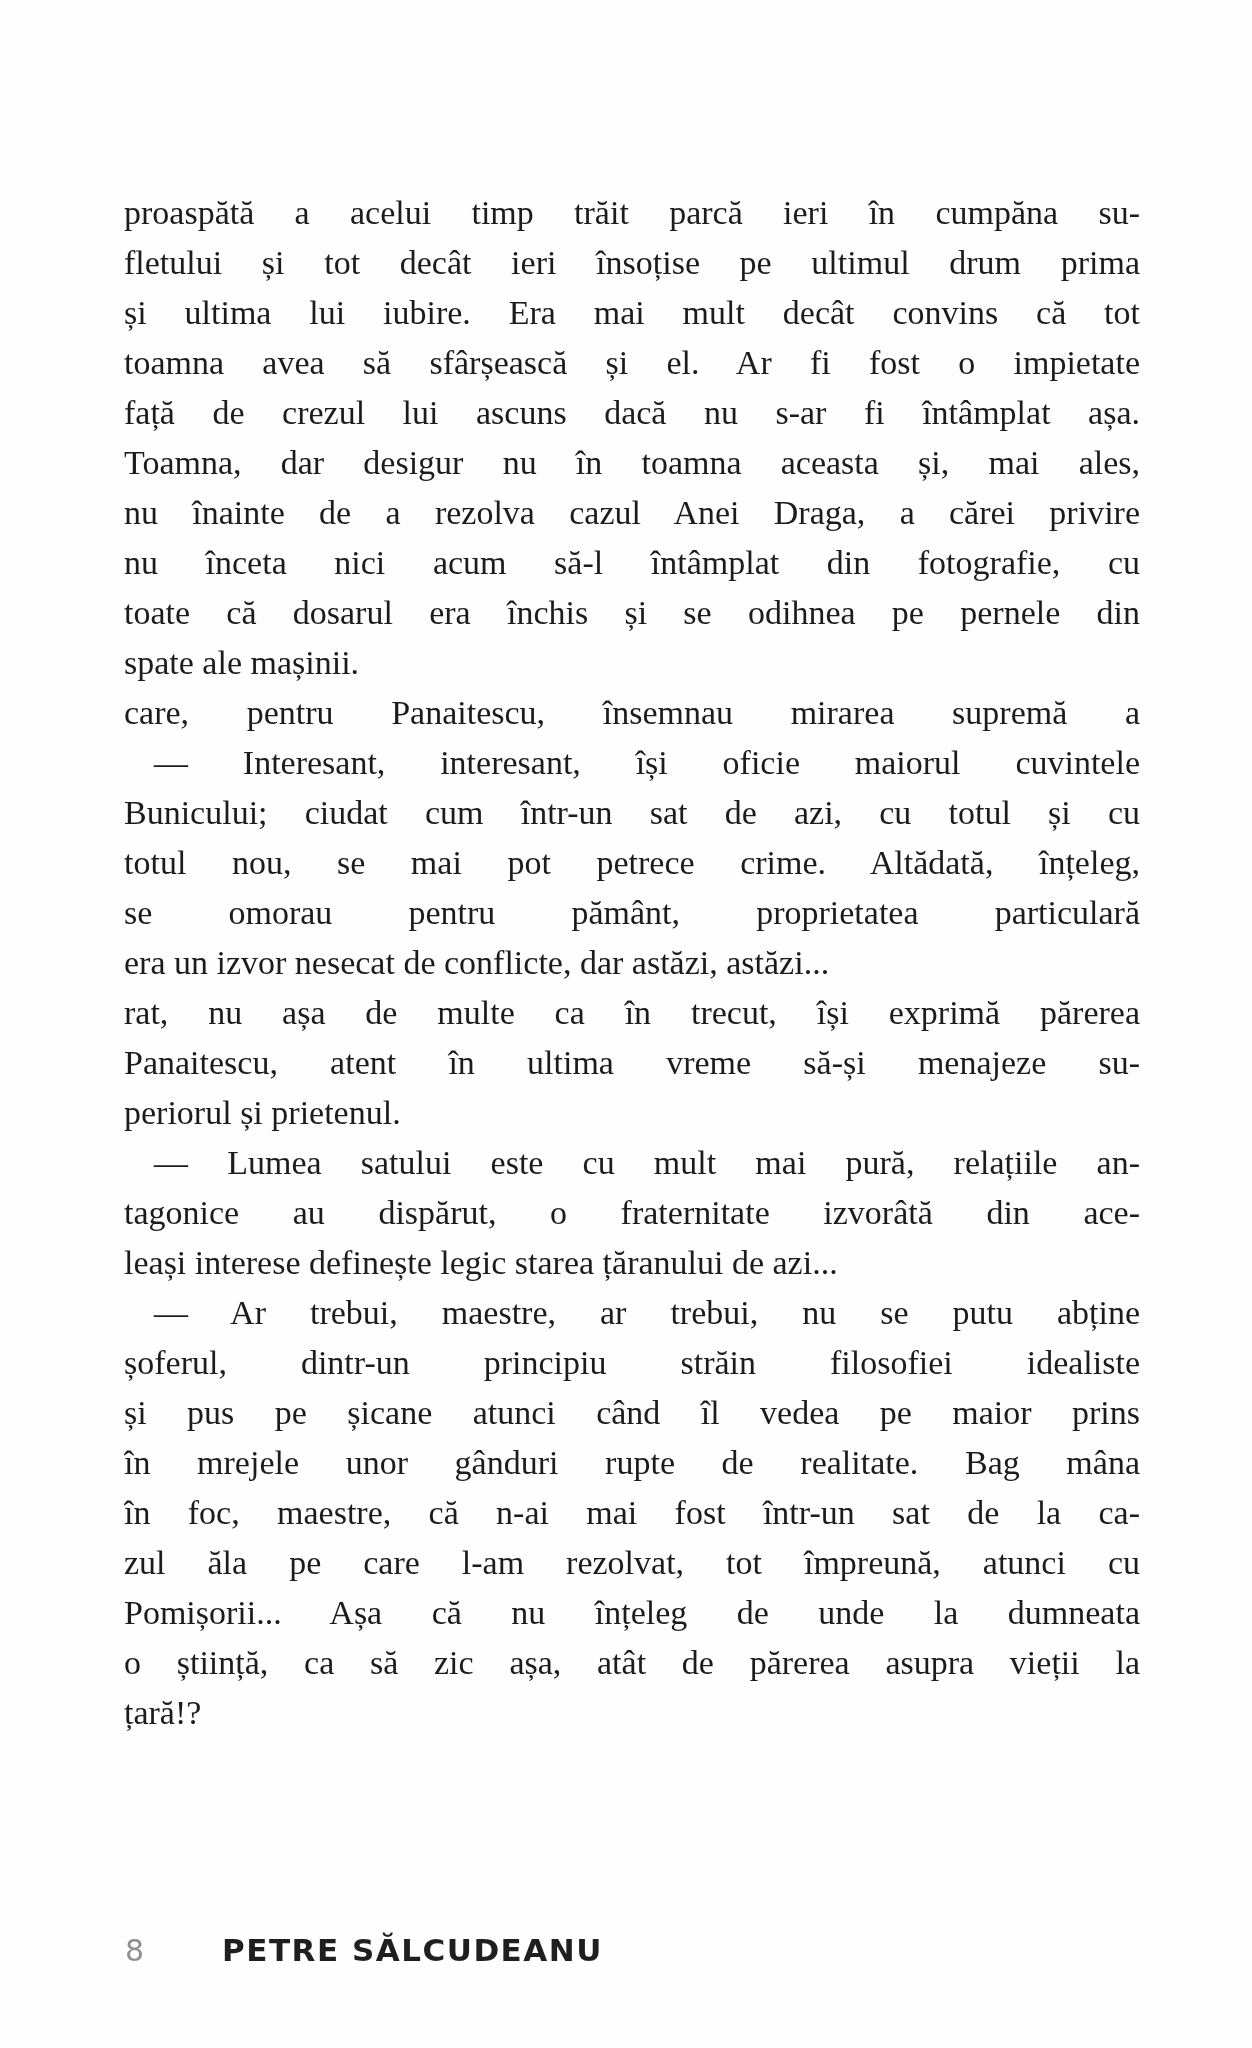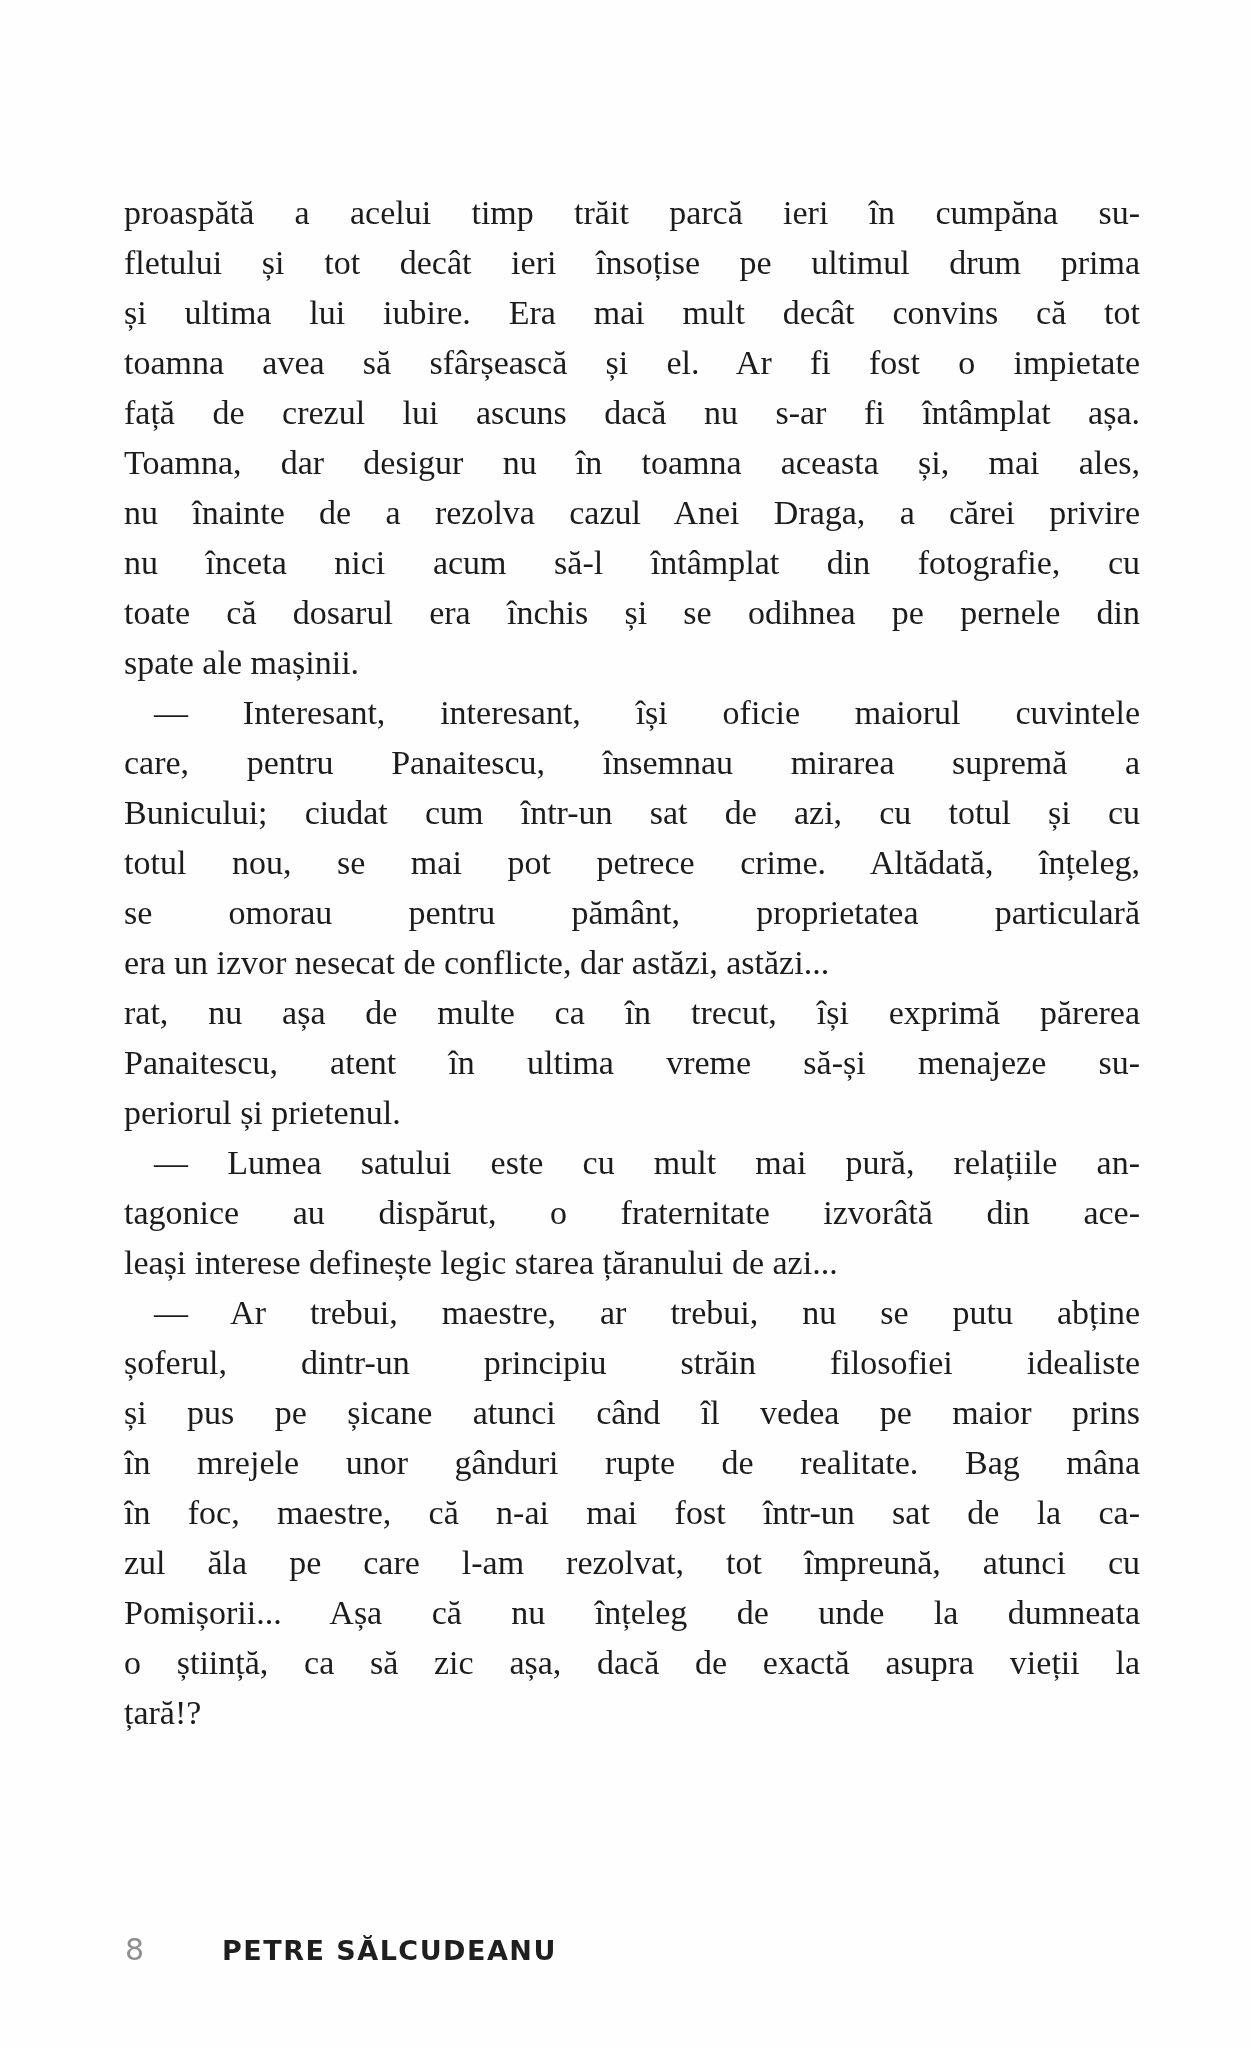--- a/index.html
+++ b/index.html
@@ -53,60 +53,60 @@
     font-family: "DejaVu Sans", "Liberation Sans", sans-serif;
   }
   .page-num {
     font-size: 30px;
     font-weight: 400;
     color: #8f8f8f;
     width: 97px;
     flex: 0 0 97px;
   }
   .author {
-    font-size: 27px;
+    font-size: 31px;
     font-weight: bold;
     letter-spacing: 1.5px;
     color: #1f1f1f;
   }
 </style>
 </head>
 <body>
 
 <div class="page">
   <div class="text-block">
       <div class="line">proaspătă a acelui timp trăit parcă ieri în cumpăna su-</div>
       <div class="line">fletului și tot decât ieri însoțise pe ultimul drum prima</div>
       <div class="line">și ultima lui iubire. Era mai mult decât convins că tot</div>
       <div class="line">toamna avea să sfârșească și el. Ar fi fost o impietate</div>
       <div class="line">față de crezul lui ascuns dacă nu s-ar fi întâmplat așa.</div>
       <div class="line">Toamna, dar desigur nu în toamna aceasta și, mai ales,</div>
       <div class="line">nu înainte de a rezolva cazul Anei Draga, a cărei privire</div>
       <div class="line">nu înceta nici acum să-l întâmplat din fotografie, cu</div>
       <div class="line">toate că dosarul era închis și se odihnea pe pernele din</div>
       <div class="line last">spate ale mașinii.</div>
+      <div class="line">care, pentru Panaitescu, însemnau mirarea supremă a</div>
       <div class="line indent">— Interesant, interesant, își oficie maiorul cuvintele</div>
-      <div class="line">care, pentru Panaitescu, însemnau mirarea supremă a</div>
       <div class="line">Bunicului; ciudat cum într-un sat de azi, cu totul și cu</div>
       <div class="line">totul nou, se mai pot petrece crime. Altădată, înțeleg,</div>
       <div class="line">se omorau pentru pământ, proprietatea particulară</div>
       <div class="line last">era un izvor nesecat de conflicte, dar astăzi, astăzi...</div>
       <div class="line">rat, nu așa de multe ca în trecut, își exprimă părerea</div>
       <div class="line">Panaitescu, atent în ultima vreme să-și menajeze su-</div>
       <div class="line last">periorul și prietenul.</div>
       <div class="line indent">— Lumea satului este cu mult mai pură, relațiile an-</div>
       <div class="line">tagonice au dispărut, o fraternitate izvorâtă din ace-</div>
       <div class="line last">leași interese definește legic starea țăranului de azi...</div>
       <div class="line indent">— Ar trebui, maestre, ar trebui, nu se putu abține</div>
       <div class="line">șoferul, dintr-un principiu străin filosofiei idealiste</div>
       <div class="line">și pus pe șicane atunci când îl vedea pe maior prins</div>
       <div class="line">în mrejele unor gânduri rupte de realitate. Bag mâna</div>
       <div class="line">în foc, maestre, că n-ai mai fost într-un sat de la ca-</div>
       <div class="line">zul ăla pe care l-am rezolvat, tot împreună, atunci cu</div>
       <div class="line">Pomișorii... Așa că nu înțeleg de unde la dumneata</div>
-      <div class="line">o știință, ca să zic așa, dacă de exactă asupra vieții la</div>
+      <div class="line">o știință, ca să zic așa, atât de părerea asupra vieții la</div>
       <div class="line last">țară!?</div>
     </div>
   <div class="footer">
     <div class="page-num">8</div>
     <div class="author">PETRE SĂLCUDEANU</div>
   </div>
 </div>
 
 </body></html>

